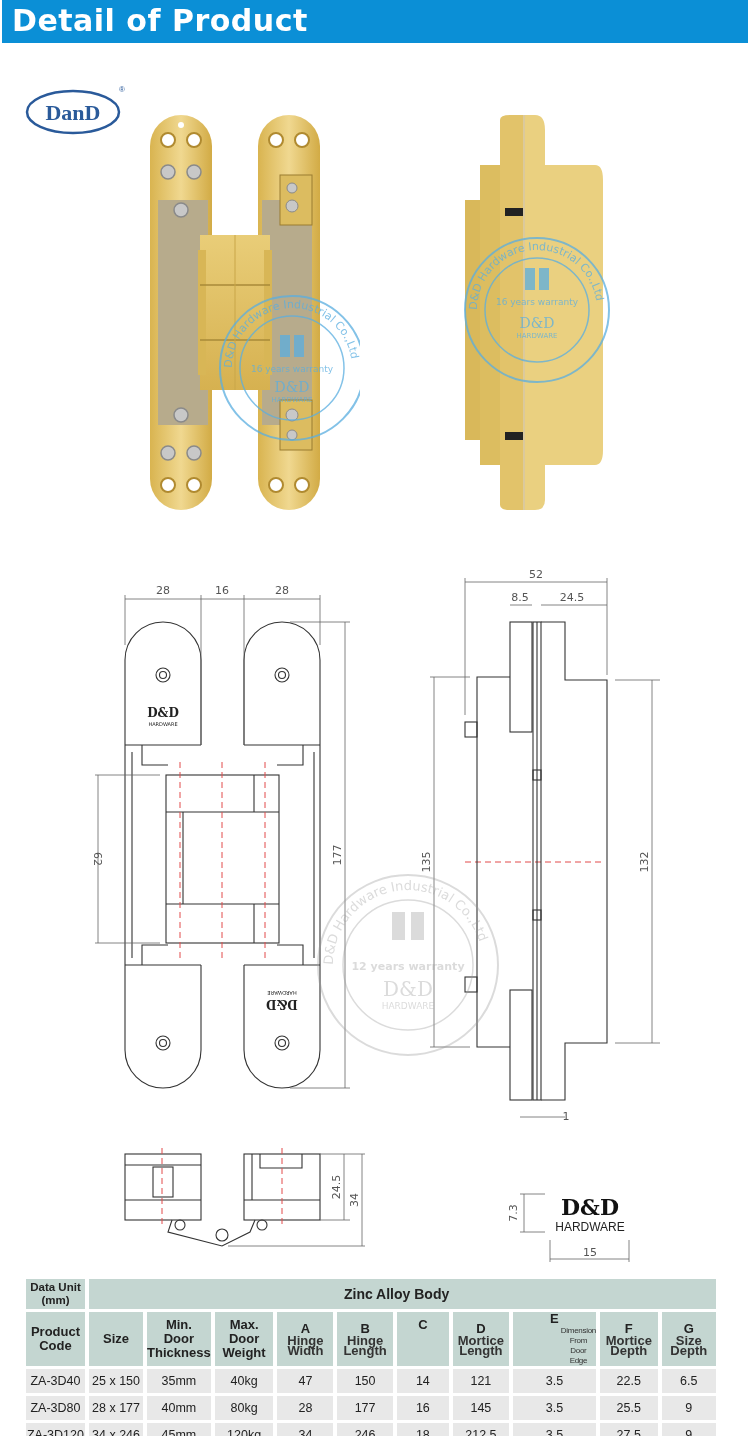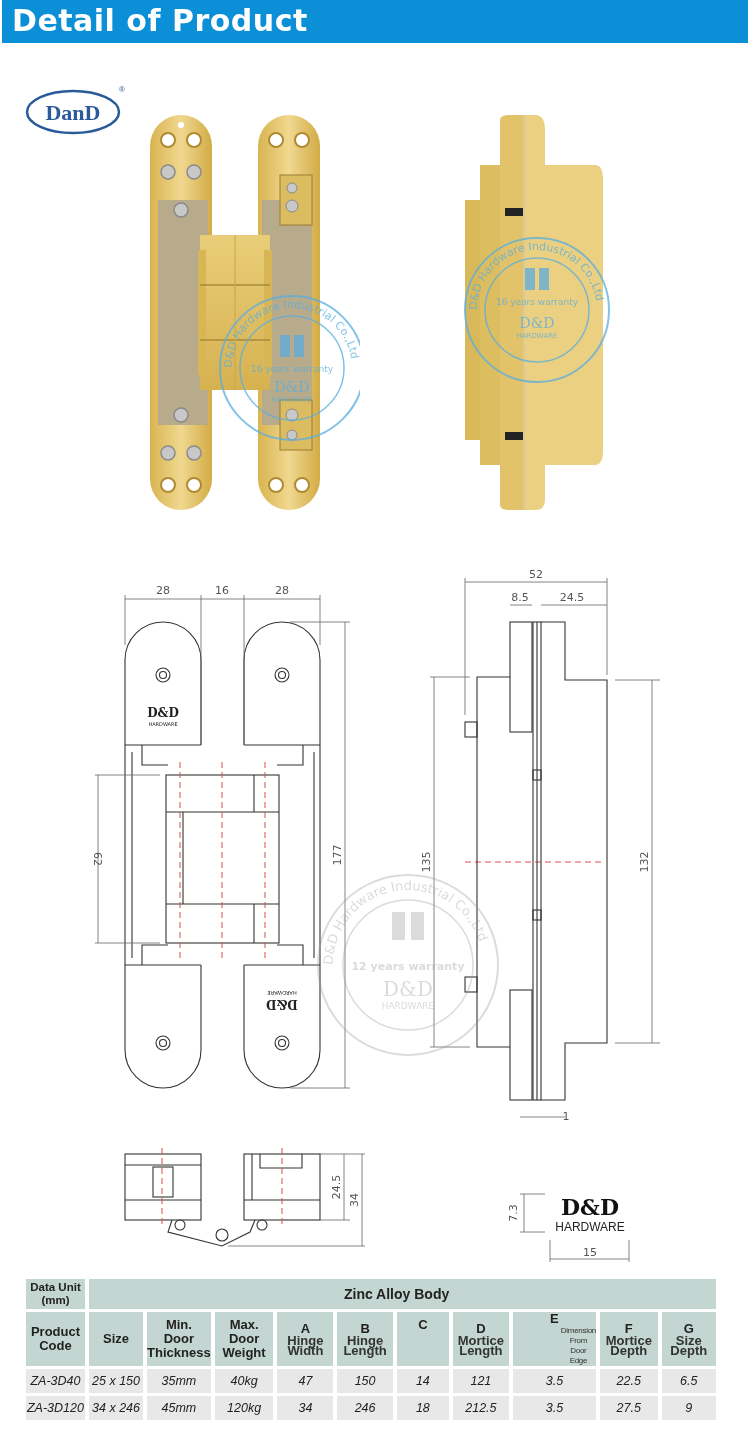--- a/index.html
+++ b/index.html
@@ -34,21 +34,21 @@
   .spec-table td {
     text-align: center; vertical-align: middle; color: #222;
   }
   .hdr { background: #c4d6d1; font-weight: bold; margin-left: 48px; }
   .unit-cell { height: 30px; font-size: 11.5px; line-height: 13px; }
   .body-title { font-size: 14px; text-align: left !important; padding-left: 255px; }
   .col-hdr { height: 47px; font-size: 13px; line-height: 14px; }
   .col-hdr .big { font-size: 13px; font-weight: bold; display: block; text-align: center; }
   .col-hdr .small { font-size: 13px; font-weight: bold; display: block; line-height: 10px; color: #333; }
   .col-hdr .tiny { font-size: 8px; font-weight: normal; display: block; line-height: 10px; color: #333; letter-spacing: -0.3px; padding-left: 48px; }
-  .data-cell { background: #e8e8e8; height: 24px; font-size: 12.5px; color: #222; font-style: italic; }
+  .data-cell { background: #e8e8e8; height: 24px; font-size: 12.5px; color: #222; }
 </style>
 </head>
 <body>
 
 <div class="banner">
   <div class="banner-title">Detail of Product</div>
 </div>
 
 <svg class="logo" viewBox="0 0 100 52">
   <ellipse cx="48" cy="28" rx="46" ry="21" fill="none" stroke="#2a5a9a" stroke-width="2.5"></ellipse>
@@ -388,20 +388,33 @@
     <td class="data-cell">40kg</td>
     <td class="data-cell">47</td>
     <td class="data-cell">150</td>
     <td class="data-cell">14</td>
     <td class="data-cell">121</td>
     <td class="data-cell">3.5</td>
     <td class="data-cell">22.5</td>
     <td class="data-cell">6.5</td>
   </tr>
   <tr>
+    <td class="data-cell">ZA-3D80</td>
+    <td class="data-cell">28 x 177</td>
+    <td class="data-cell">40mm</td>
+    <td class="data-cell">80kg</td>
+    <td class="data-cell">28</td>
+    <td class="data-cell">177</td>
+    <td class="data-cell">16</td>
+    <td class="data-cell">145</td>
+    <td class="data-cell">3.5</td>
+    <td class="data-cell">25.5</td>
+    <td class="data-cell">9</td>
+  </tr>
+  <tr>
     <td class="data-cell">ZA-3D120</td>
     <td class="data-cell">34 x 246</td>
     <td class="data-cell">45mm</td>
     <td class="data-cell">120kg</td>
     <td class="data-cell">34</td>
     <td class="data-cell">246</td>
     <td class="data-cell">18</td>
     <td class="data-cell">212.5</td>
     <td class="data-cell">3.5</td>
     <td class="data-cell">27.5</td>

